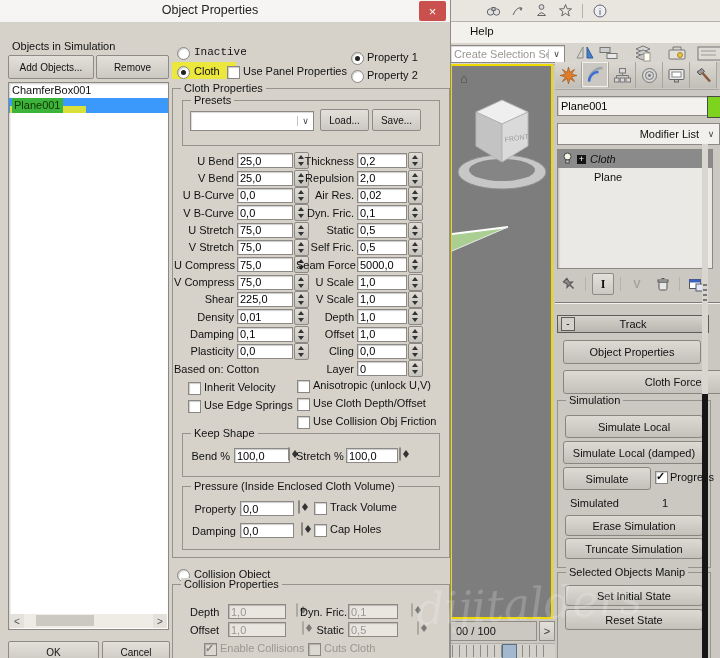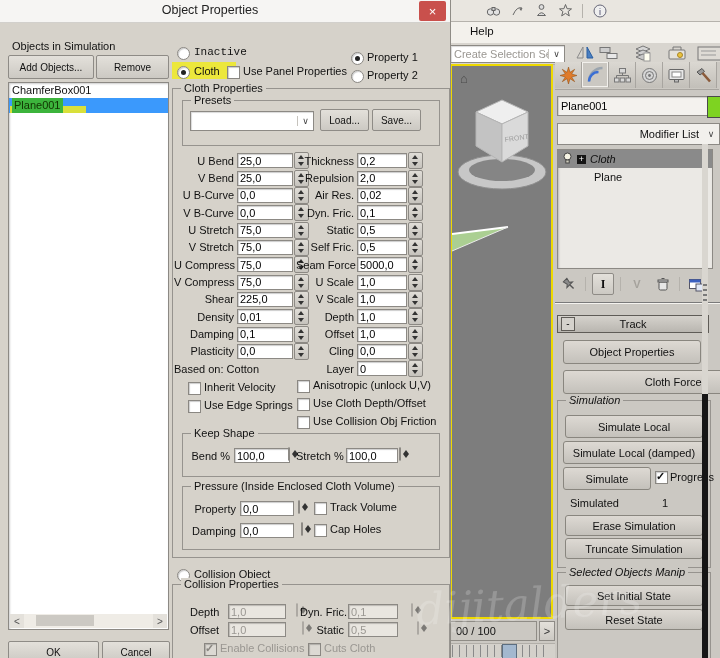--- a/index.html
+++ b/index.html
@@ -88,21 +88,21 @@
   .sbtn.framed{border:1px solid #8e8b86;background:linear-gradient(#e3e0da,#ccc9c3);border-radius:2px;}
   .divider{position:absolute;left:0;top:240px;width:165px;height:0;border-top:1px solid #7a7a7a;border-bottom:1px solid #f5f3ef;}
   .rollwrap{position:absolute;left:0;top:248px;width:165px;height:348px;}
   .rollhead{position:absolute;left:2px;top:5px;width:150px;height:16px;border:1px solid #5f5c57;
             background:linear-gradient(#d5d2cc,#b9b6b0);display:flex;align-items:center;justify-content:center;}
   .collapsebox{position:absolute;left:3px;top:1px;width:12px;height:12px;border:1px solid #5f5c57;background:#d5d2cc;
                font-size:10px;line-height:11px;text-align:center;}
   .btn{position:absolute;display:flex;align-items:center;justify-content:center;white-space:nowrap;
        background:linear-gradient(#ddd9d3,#c4c1bb);border:1px solid #89867f;border-radius:3px;font-size:11px;}
   .rgroup{position:absolute;border:1px solid #96938e;}
-  .rgroup .gtitle{background:#cbc8c2;font-style:italic;}
+  .rgroup .gtitle{background:#cbc8c2;}
   .scrollb{position:absolute;left:147px;top:82px;width:6px;height:514px;background:#d9d6d0;}
   .scrollthumb{position:absolute;left:0;top:250px;width:6px;height:264px;background:#161616;}
   .gripdots{position:absolute;left:148px;top:222px;width:4px;height:18px;
             background:repeating-linear-gradient(#7a7a7a 0 2px,transparent 2px 5px);}
   .watermark{position:absolute;left:416px;top:576px;width:310px;font:italic 44px "DejaVu Serif",serif;
              color:rgba(252,252,252,.20);transform:rotate(-3deg);pointer-events:none;z-index:60;white-space:nowrap;}
 </style>
 </head>
 <body>
 

